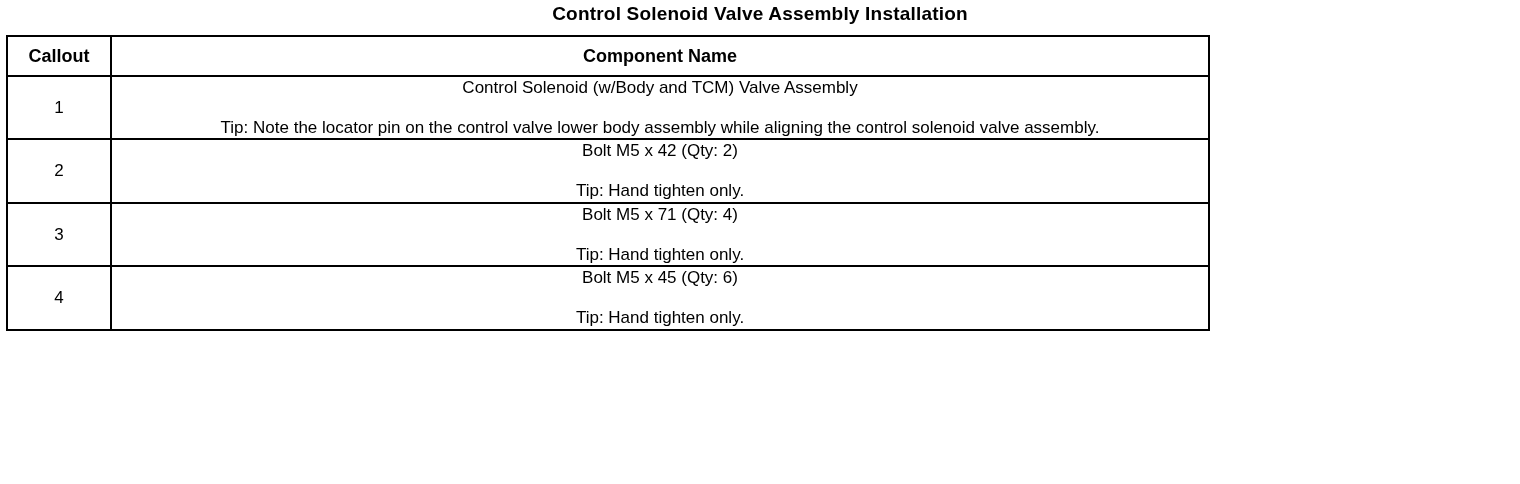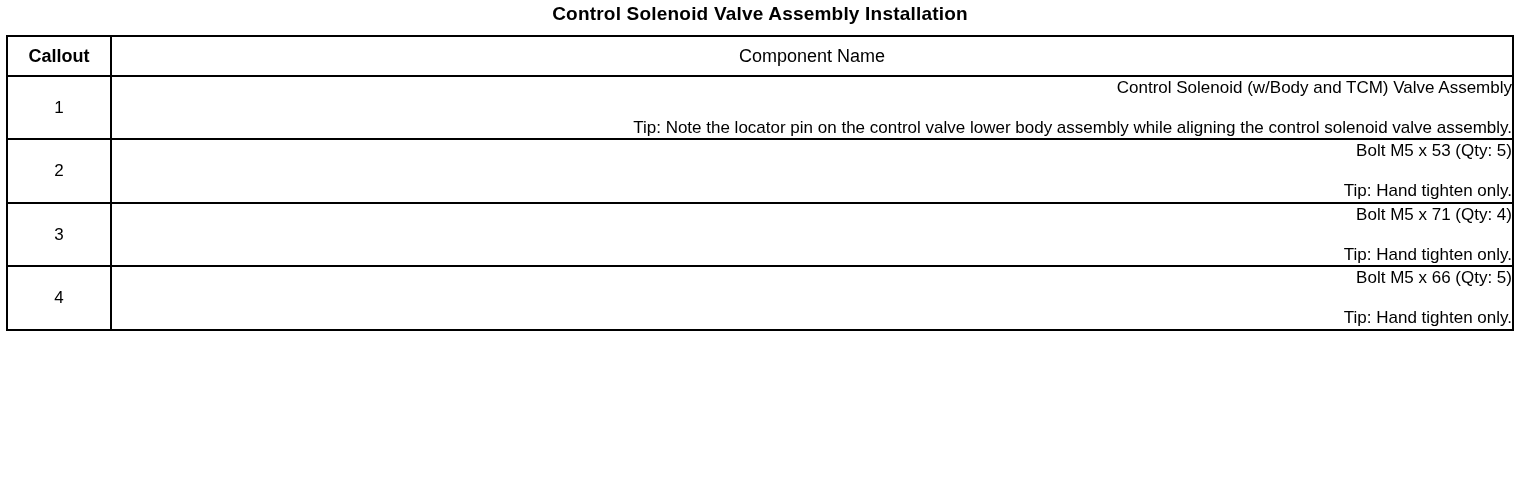--- a/index.html
+++ b/index.html
@@ -25,54 +25,54 @@
     font-size: 19px;
     font-weight: bold;
     letter-spacing: 0.2px;
     padding-top: 4px;
     padding-bottom: 10px;
     line-height: 1.1;
     border-radius: 14px;
   }
   table.parts-table {
     border-collapse: collapse;
-    width: 1508px;
+    width: 1204px;
     margin-left: 6px;
     table-layout: fixed;
   }
   table.parts-table th,
   table.parts-table td {
     border: 2px solid #000000;
     vertical-align: middle;
     padding: 0;
   }
   th.col-callout {
     width: 102px;
     font-size: 18px;
     font-weight: bold;
     text-align: center;
     height: 38px;
     line-height: 38px;
     padding: 0;
   }
   th.col-component {
     font-size: 18px;
-    font-weight: normal;
+    font-weight: bold;
     text-align: center;
     height: 38px;
     line-height: 38px;
     padding: 0;
   }
   td.callout-cell {
     text-align: center;
     font-size: 17px;
     vertical-align: middle;
   }
   td.component-cell {
-    text-align: right;
+    text-align: center;
     font-size: 17px;
     padding: 9px 0 9px 10px;
     vertical-align: middle;
     line-height: 1.28;
   }
   .comp-name {
     display: block;
     margin-bottom: 18px;
   }
   .comp-tip {
@@ -102,37 +102,37 @@
         <td class="callout-cell">1</td>
         <td class="component-cell">
           <span class="comp-name">Control Solenoid (w/Body and TCM) Valve Assembly</span>
           <span class="comp-tip"><span class="tip-label">Tip:</span><span> Note the locator pin on the control valve lower body assembly while aligning the control solenoid valve assembly.</span></span>
         </td>
       </tr>
 
       <tr>
         <td class="callout-cell">2</td>
         <td class="component-cell">
-          <span class="comp-name">Bolt M5 x 53 (Qty: 5)</span>
+          <span class="comp-name">Bolt M5 x 42 (Qty: 2)</span>
           <span class="comp-tip"><span class="tip-label">Tip:</span><span> Hand tighten only.</span></span>
         </td>
       </tr>
 
       <tr>
         <td class="callout-cell">3</td>
         <td class="component-cell">
           <span class="comp-name">Bolt M5 x 71 (Qty: 4)</span>
           <span class="comp-tip"><span class="tip-label">Tip:</span><span> Hand tighten only.</span></span>
         </td>
       </tr>
 
       <tr>
         <td class="callout-cell">4</td>
         <td class="component-cell">
-          <span class="comp-name">Bolt M5 x 66 (Qty: 5)</span>
+          <span class="comp-name">Bolt M5 x 45 (Qty: 6)</span>
           <span class="comp-tip"><span class="tip-label">Tip:</span><span> Hand tighten only.</span></span>
         </td>
       </tr>
 
     </tbody>
   </table>
 
 </div>
 
 </body></html>

